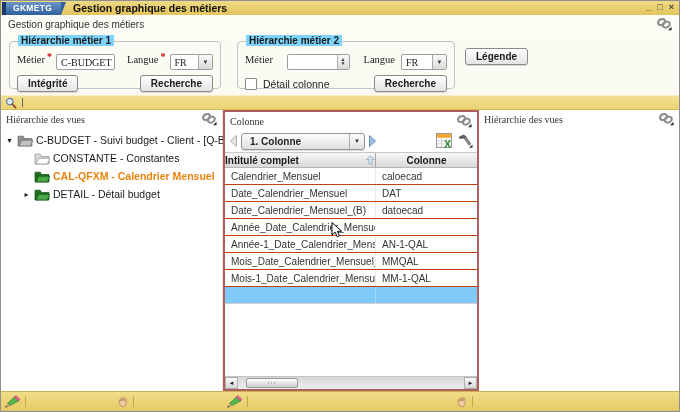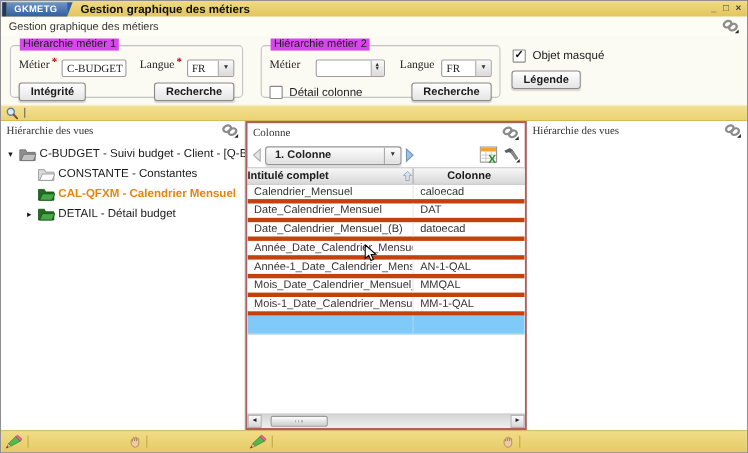--- a/index.html
+++ b/index.html
@@ -3,40 +3,40 @@
 <meta charset="utf-8">
 <style>
   * { box-sizing: border-box; margin: 0; padding: 0; }
   body { background: #D8D8D8; font-family: "Liberation Sans", sans-serif; }
   .window {
     width: 680px; height: 412px; position: relative; overflow: hidden;
     background: #FBFBF3; border: 1px solid #8F8F8F;
     font-size: 10.5px; color: #222;
   }
   
-  .titlebar { height: 14px; background: linear-gradient(#EFDA85,#E2C55C); display: flex; align-items: flex-end; position: relative; }
+  .titlebar { height: 14px; background: linear-gradient(#EFDA85,#E2C55C); display: flex; align-items: center; position: relative; }
   .badge { margin-left: 1px; height: 13px; line-height: 13px; padding: 0 9px 0 7px;
     background: linear-gradient(#6D96C6,#2F5F9E); color: #FFF; font-weight: bold; font-size: 8.5px;
     border-left: 4px solid #173A6A; position: relative; letter-spacing: .3px; }
   .badge::after { content: ""; position: absolute; right: -5px; top: 0;
     border-top: 13px solid #2F5F9E; border-right: 5px solid transparent; }
   .win-title { margin-left: 12px; font-weight: bold; font-size: 10.5px; color: #0E0E0E; }
   .win-controls { position: absolute; right: 5px; top: 0; display: flex; gap: 6px; font-size: 9px; font-weight: bold; color: #3F3F3F; }
   .win-controls span { cursor: default; line-height: 13px; }
   
   .subheader { height: 18px; background: #FDFDF6; display: flex; align-items: center; padding: 0 7px; }
   .subtitle { flex: 1; font-size: 10px; color: #333; }
   
   .chain { width: 16px; height: 14px; display: inline-block; flex: none; }
   
   .form-area { height: 62px; position: relative; background: #FBFBF3; }
   .group { position: absolute; top: 8px; height: 48px; border: 1px solid #C3C3C3; border-radius: 4px; }
   .g1 { left: 8px; width: 212px; }
   .g2 { left: 236px; width: 218px; }
-  .group-title { position: absolute; top: -7px; left: 8px; background: #d946ef; padding: 0 3px; font-weight: normal; font-size: 10px; color: #1A1A1A; }
+  .group-title { position: absolute; top: -7px; left: 8px; background: #7dd3fc; padding: 0 3px; font-weight: bold; font-size: 10px; color: #1A1A1A; }
   .form-row { display: flex; padding: 0 7px; margin-top: 12px; font-family: Liberation Serif, serif; }
   .form-row2 { display: flex; align-items: center; justify-content: space-between; padding: 0 7px; margin-top: 5px; }
   .lbl { font-size: 10.5px; color: #222; }
   .req { color: #C00000; font-weight: bold; margin: -3px 2px 0 2px; font-size: 10px; }
   .field { display: flex; border: 1px solid #9E9E9E; background: #FFF; height: 16px; border-radius: 2px; overflow: hidden; }
   .field .val { flex: 1; padding: 1px 4px; font-size: 10px; line-height: 13px; white-space: nowrap; }
   .spin { width: 12px; border-left: 1px solid #AAA; background: linear-gradient(#FAFAFA,#D9D9D9); display: flex; flex-direction: column; align-items: center; justify-content: center; color: #333; }
   .spin i { font-style: normal; font-size: 5px; line-height: 4px; }
   .drop { width: 14px; border-left: 1px solid #AAA; background: linear-gradient(#FAFAFA,#D9D9D9); display: flex; align-items: center; justify-content: center; }
   .drop::before { content: "▼"; font-size: 6px; color: #333; }
@@ -92,21 +92,21 @@
   .col-select .sel-arr::before { content: "▼"; font-size: 6px; color: #333; }
   .tb-spacer { flex: 1; }
   .tool-icon { width: 17px; height: 16px; display: inline-flex; flex: none; }
   
   .table-header { height: 16px; display: flex; align-items: center; flex: none;
     background: linear-gradient(#F7F7F7,#D8D8D8); border-top: 1px solid #C8C8C8; border-bottom: 1px solid #B5B5B5;
     font-weight: bold; font-size: 10px; color: #1A1A1A; }
   .th-c1 { width: 150px; display: flex; align-items: center; justify-content: space-between; gap: 5px; height: 100%; }
   .th-c2 { flex: 1; text-align: center; border-left: 1px solid #A8A8A8; height: 100%; line-height: 15px; }
   .table-body { flex: 1; overflow: hidden; background: #FFF; }
-  .trow { height: 17px; display: flex; align-items: stretch; border-bottom: 4px solid #c2410c; }
+  .trow { height: 17px; display: flex; align-items: stretch; border-bottom: 1px solid #c2410c; }
   .tcell { font-size: 10px; color: #333; white-space: nowrap; overflow: hidden; display: flex; align-items: center; }
   .tcell.c1 { width: 150px; padding-left: 6px; }
   .tcell.c2 { flex: 1; padding-left: 6px; border-left: 1px solid #E8E8E8; }
   .trow.empty-row { background: #7FCAF8; border-bottom: 1px solid #CFCFCF; }
   .trow.empty-row .tcell.c2 { border-left: 1px solid #A9D6F0; }
   
   .hscroll { height: 13px; border-top: 1px solid #C4C4C4; display: flex; flex: none; background: #E7E7E7; }
   .hs-btn { width: 13px; background: linear-gradient(#FAFAFA,#D6D6D6); border: 1px solid #ADADAD; display: flex; align-items: center; justify-content: center; flex: none; }
   .hs-btn.l::before { content: "◄"; font-size: 6px; color: #222; }
   .hs-btn.r::before { content: "►"; font-size: 6px; color: #222; }
@@ -198,24 +198,20 @@
       <div class="form-row2">
         <span style="display:flex;align-items:center;gap:6px">
           <span class="checkbox"></span>
           <span class="lbl">Détail colonne</span>
         </span>
         <button class="btn">Recherche</button>
       </div>
     </div>
 
     <div class="opts">
-      <div class="opt-row1">
-        <span class="checkbox checked"></span>
-        <span class="lbl">Objet masqué</span>
-      </div>
       <div class="opt-row2">
         <button class="btn">Légende</button>
       </div>
     </div>
   </div>
 
   <div class="search-strip">
     <svg width="12" height="12" viewBox="0 0 12 12">
       <circle cx="4.8" cy="4.6" r="3.2" fill="#DDEAF6" stroke="#5E7FA6" stroke-width="1.2"></circle>
       <line x1="7.3" y1="7.1" x2="10.6" y2="10.6" stroke="#8A4A2A" stroke-width="1.8" stroke-linecap="round"></line>

